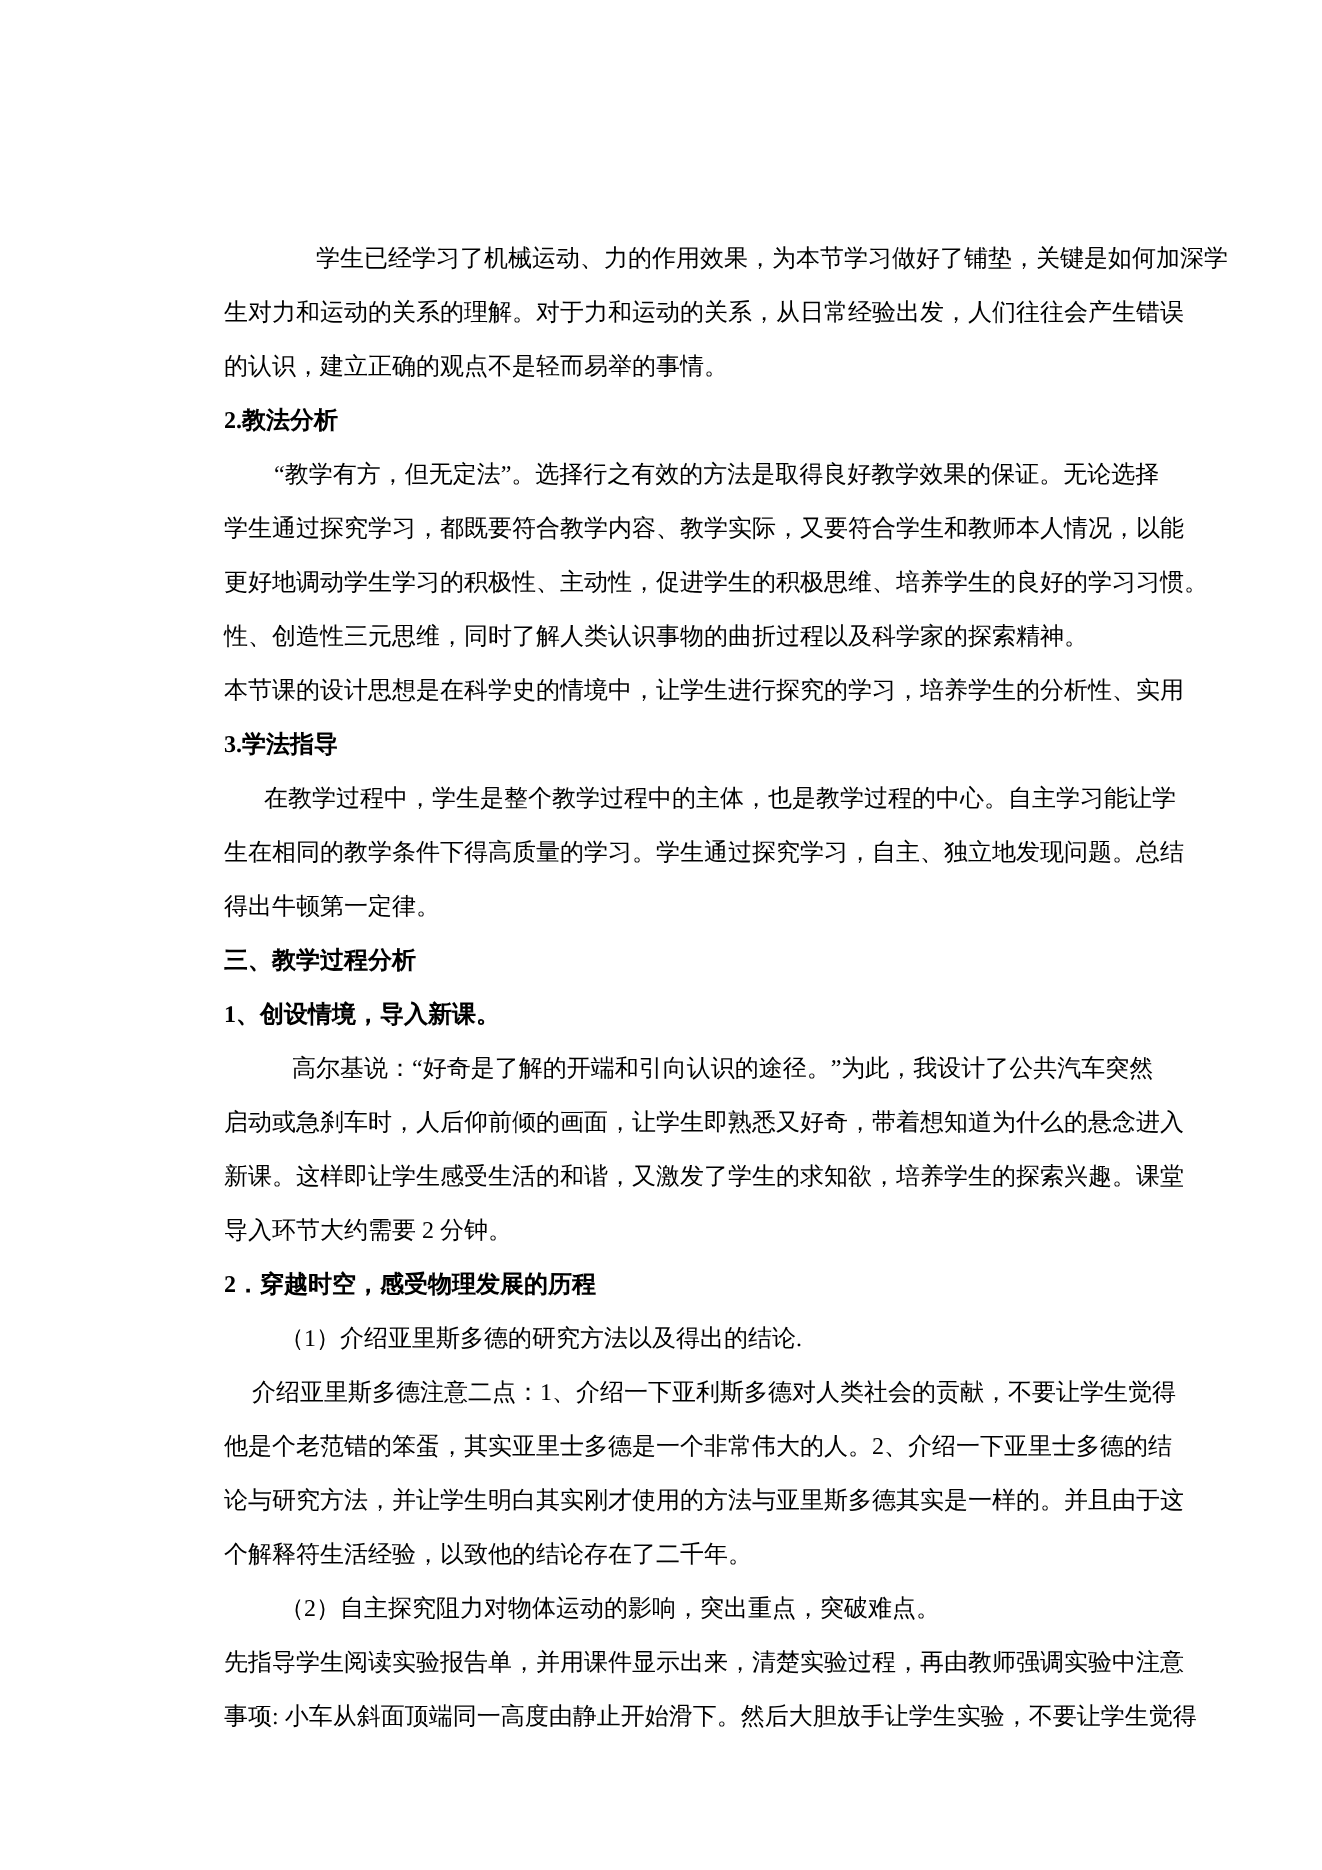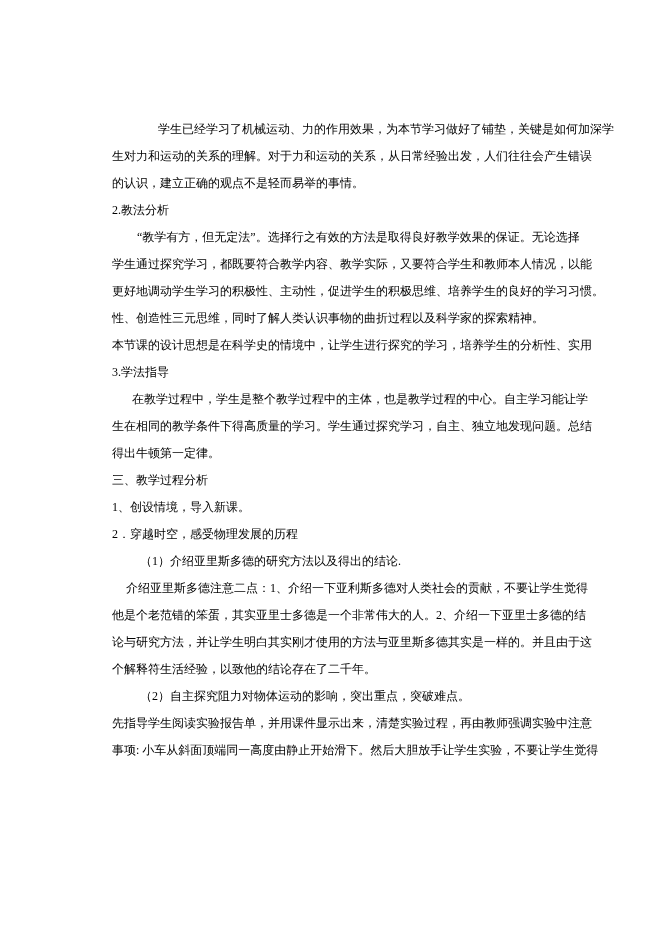--- a/index.html
+++ b/index.html
@@ -25,21 +25,21 @@
   }
   .block { margin: 0; padding: 0; }
   .line {
     height: 27px;
     line-height: 27px;
     font-size: 12px;
     white-space: nowrap;
     color: #000000;
   }
   .heading .line {
-    font-weight: normal;
+    font-weight: bold;
   }
 </style>
 </head>
 <body>
 
 <div class="page">
   <div class="content">
       <div class="block paragraph">
         <div class="line" style="padding-left: 46px;">学生已经学习了机械运动、力的作用效果，为本节学习做好了铺垫，关键是如何加深学</div>
         <div class="line">生对力和运动的关系的理解。对于力和运动的关系，从日常经验出发，人们往往会产生错误</div>
@@ -62,20 +62,26 @@
         <div class="line" style="padding-left: 20px;">在教学过程中，学生是整个教学过程中的主体，也是教学过程的中心。自主学习能让学</div>
         <div class="line">生在相同的教学条件下得高质量的学习。学生通过探究学习，自主、独立地发现问题。总结</div>
         <div class="line">得出牛顿第一定律。</div>
       </div>
       <div class="block heading">
         <div class="line">三、教学过程分析</div>
       </div>
       <div class="block heading">
         <div class="line">1、创设情境，导入新课。</div>
       </div>
+      <div class="block paragraph">
+        <div class="line" style="padding-left: 34px;">高尔基说：“好奇是了解的开端和引向认识的途径。”为此，我设计了公共汽车突然</div>
+        <div class="line">启动或急刹车时，人后仰前倾的画面，让学生即熟悉又好奇，带着想知道为什么的悬念进入</div>
+        <div class="line">新课。这样即让学生感受生活的和谐，又激发了学生的求知欲，培养学生的探索兴趣。课堂</div>
+        <div class="line">导入环节大约需要 2 分钟。</div>
+      </div>
       <div class="block heading">
         <div class="line">2．穿越时空，感受物理发展的历程</div>
       </div>
       <div class="block paragraph">
         <div class="line" style="padding-left: 28px;">（1）介绍亚里斯多德的研究方法以及得出的结论.</div>
       </div>
       <div class="block paragraph">
         <div class="line" style="padding-left: 10px; text-align: center;">介绍亚里斯多德注意二点：1、介绍一下亚利斯多德对人类社会的贡献，不要让学生觉得</div>
         <div class="line">他是个老范错的笨蛋，其实亚里士多德是一个非常伟大的人。2、介绍一下亚里士多德的结</div>
         <div class="line">论与研究方法，并让学生明白其实刚才使用的方法与亚里斯多德其实是一样的。并且由于这</div>

